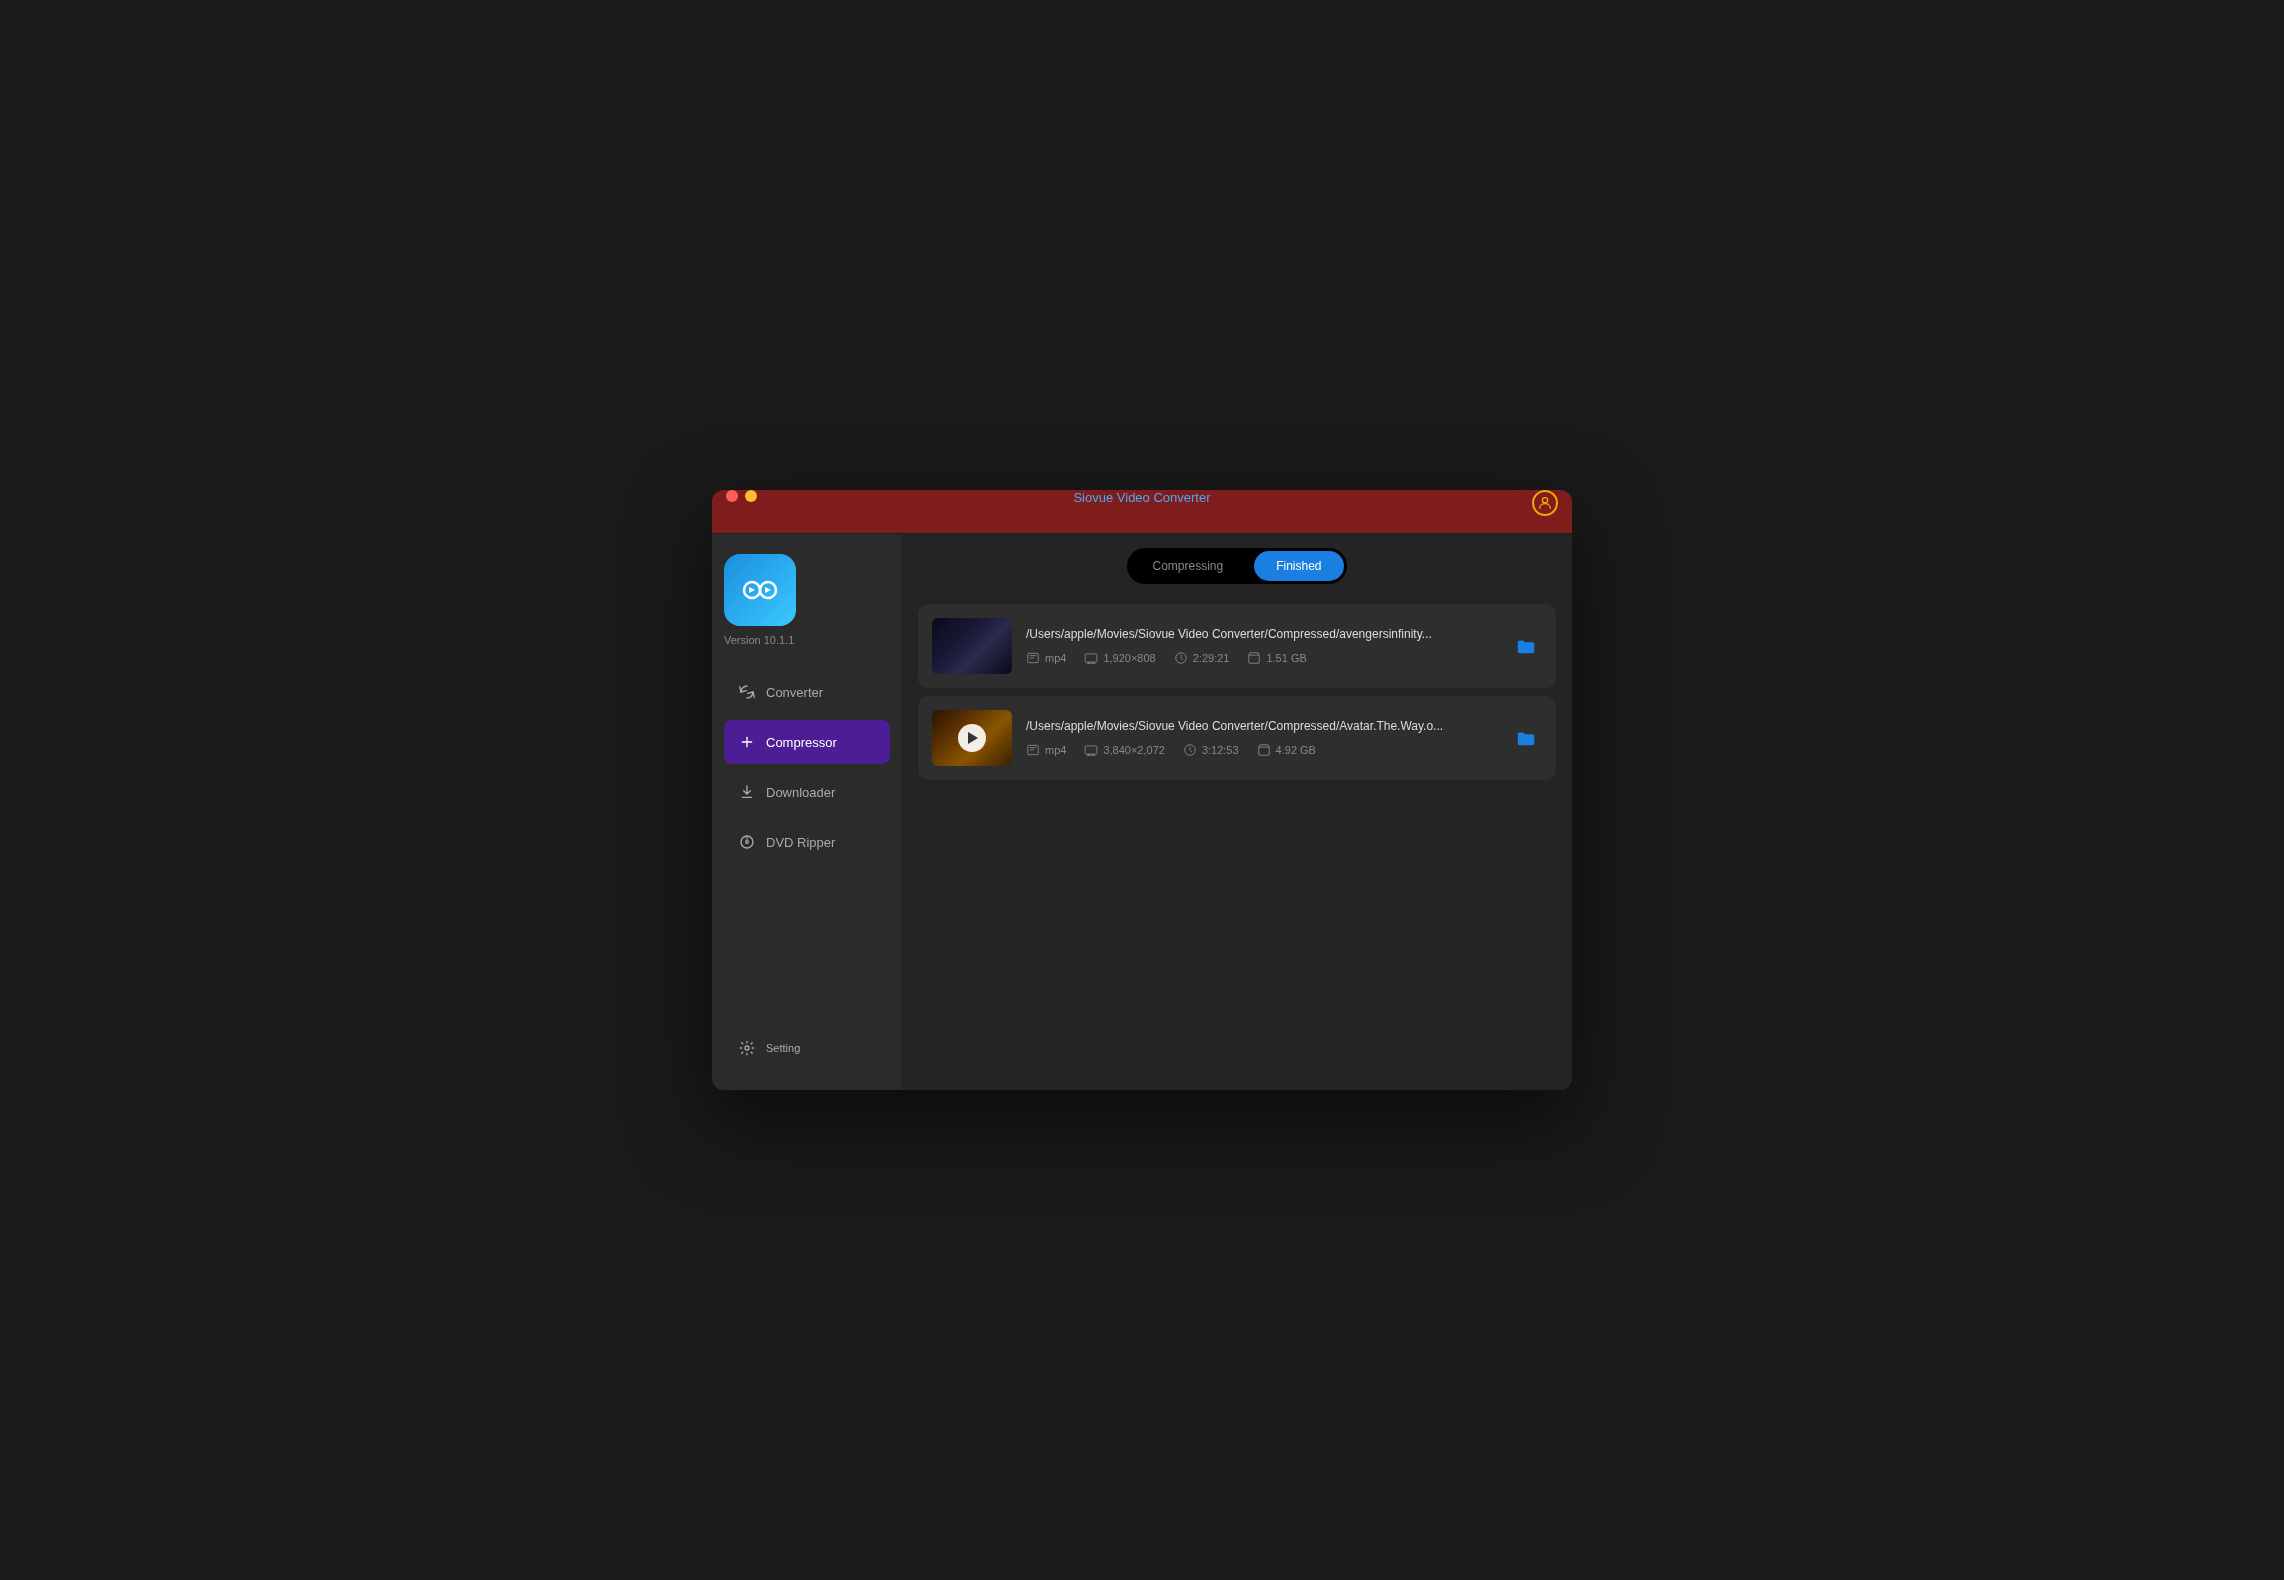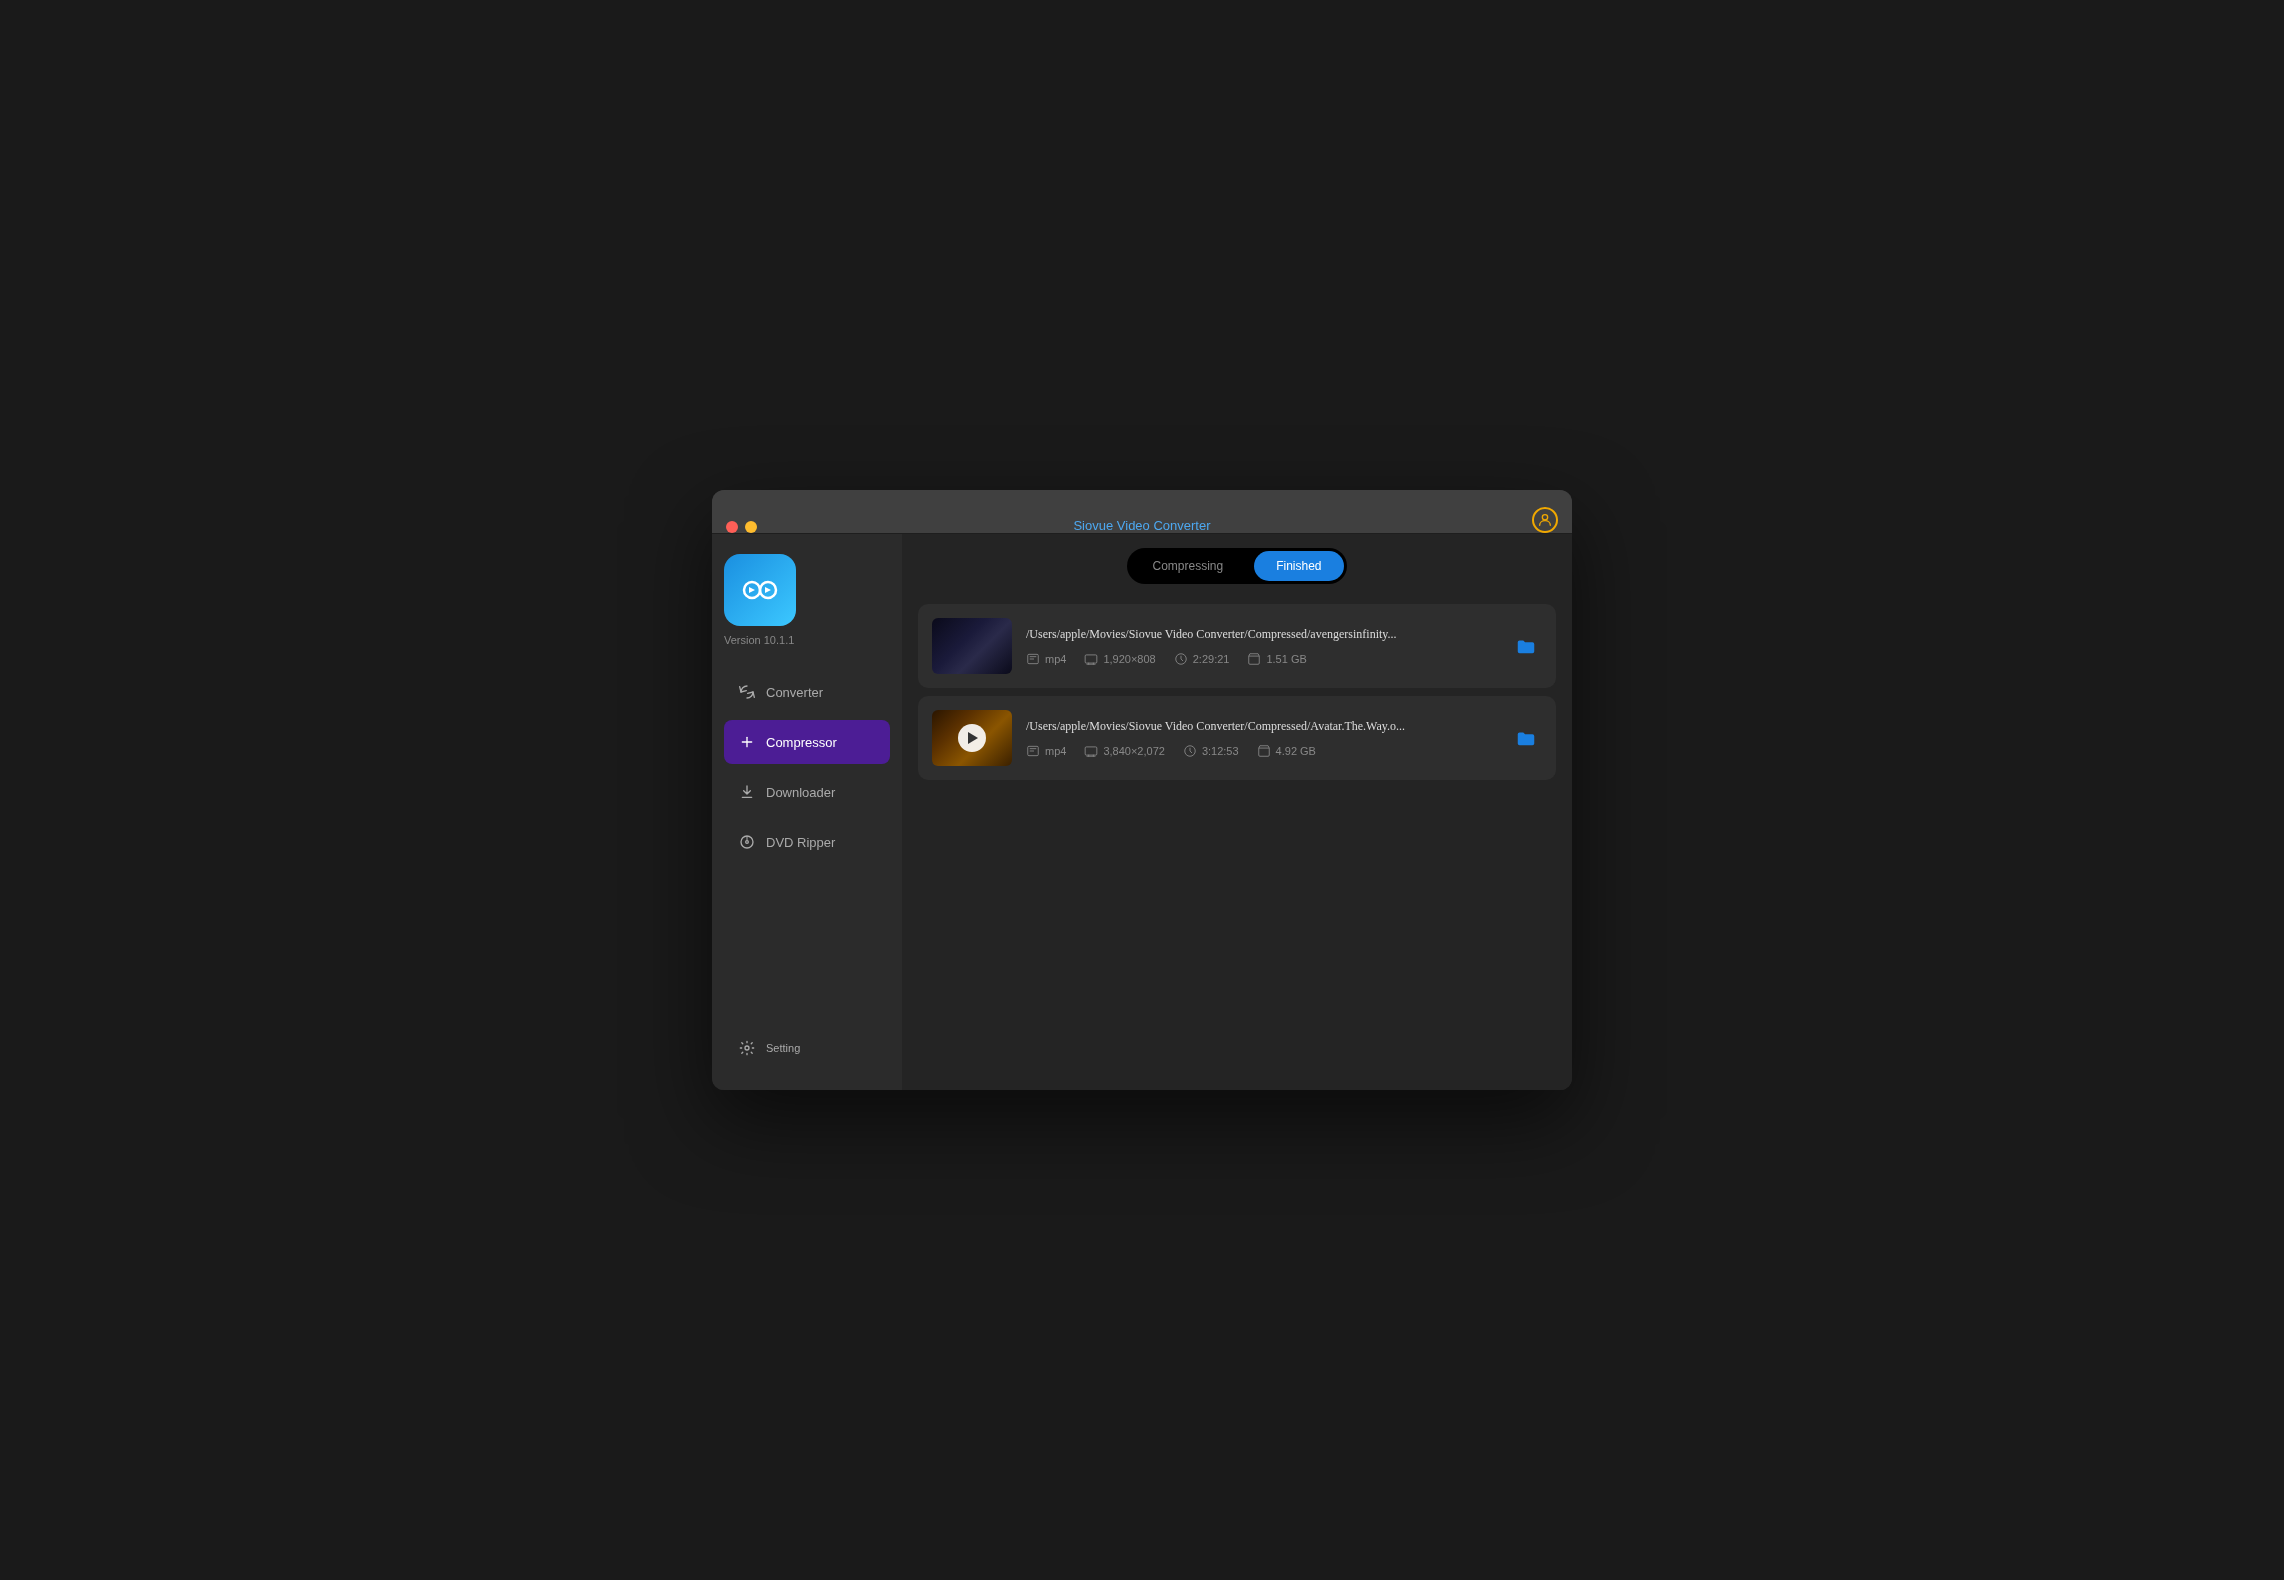--- a/index.html
+++ b/index.html
@@ -19,24 +19,24 @@
       background: #2b2b2b;
       border-radius: 12px;
       box-shadow: 0 30px 80px rgba(0,0,0,0.6);
       display: flex;
       flex-direction: column;
       overflow: hidden;
     }
 
     
     .titlebar {
-      background: #404040;
+      background: #7f1d1d;
       height: 44px;
       display: flex;
-      align-items: flex-end;
+      align-items: flex-start;
       justify-content: center;
       position: relative;
       flex-shrink: 0;
       border-bottom: 1px solid #1e1e1e;
     }
 
     .traffic-lights {
       position: absolute;
       left: 14px;
       display: flex;
@@ -284,21 +284,20 @@
       min-width: 0;
     }
 
     .file-path {
       color: #ddd;
       font-size: 12px;
       white-space: nowrap;
       overflow: hidden;
       text-overflow: ellipsis;
       margin-bottom: 10px;
-      font-family: Liberation Serif, serif;
     }
 
     .file-meta {
       display: flex;
       align-items: center;
       gap: 18px;
       flex-wrap: wrap;
     }
 
     .meta-item {

